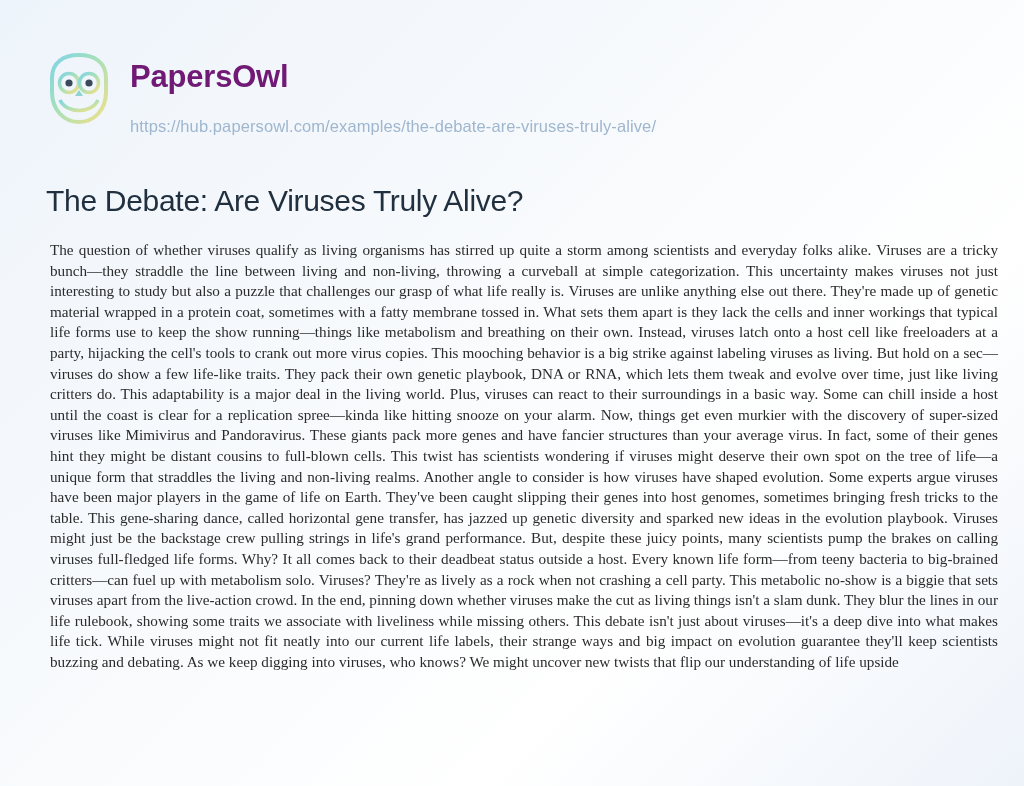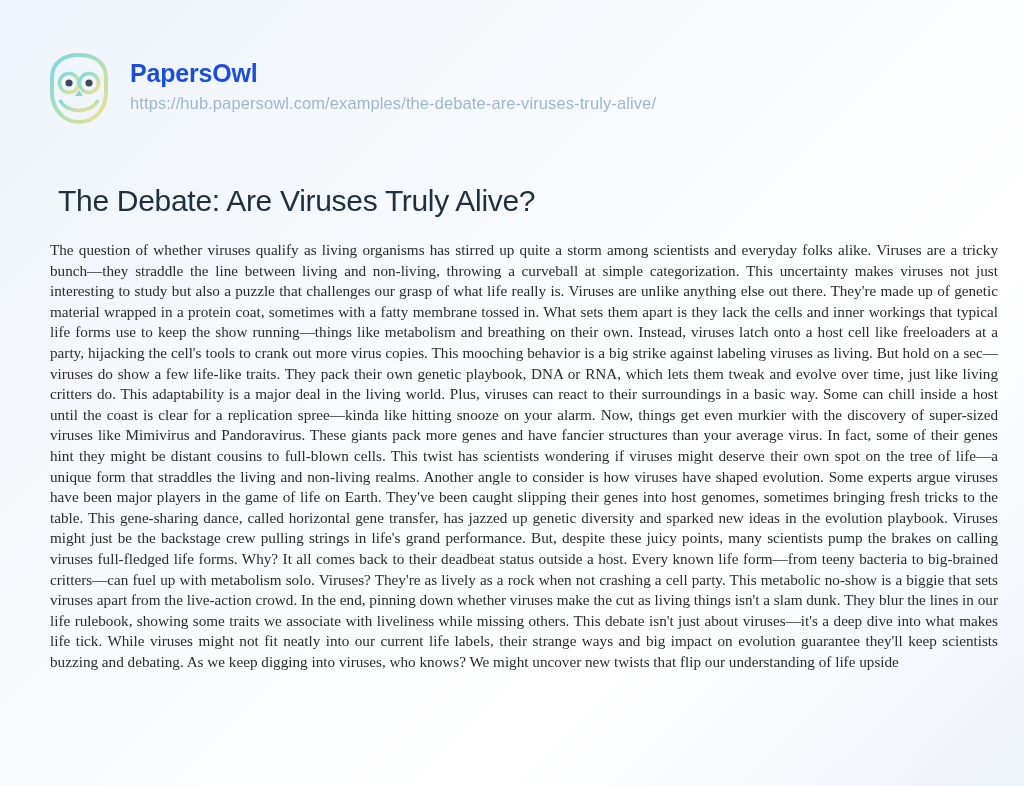--- a/index.html
+++ b/index.html
@@ -30,39 +30,39 @@
     width: 66px;
     height: 74px;
     flex: 0 0 auto;
     margin-top: 4px;
   }
   .brand-text {
     padding-top: 12px;
   }
   .brand-name {
     font-family: "Liberation Sans", sans-serif;
-    font-size: 25px;
+    font-size: 31px;
     font-weight: bold;
-    color: #1d4ed8;
+    color: #701a75;
     letter-spacing: -0.2px;
     line-height: 1.1;
   }
   .brand-url {
     font-family: "Liberation Sans", sans-serif;
     font-size: 16.5px;
     color: #9fb6cf;
-    margin-top: 6px;
+    margin-top: 23px;
     letter-spacing: 0.1px;
   }
   h1.doc-title {
     font-family: "Liberation Sans", sans-serif;
     font-weight: normal;
     font-size: 30px;
     color: #21303f;
-    margin: 40px 0 0 12px;
+    margin: 40px 0 0 0;
     letter-spacing: -0.3px;
   }
   .body-text {
     margin: 22px 8px 0 4px;
     width: 948px;
     font-family: "Liberation Serif", serif;
     font-size: 15.2px;
     line-height: 20.6px;
     color: #2b2b2b;
     text-align: justify;

